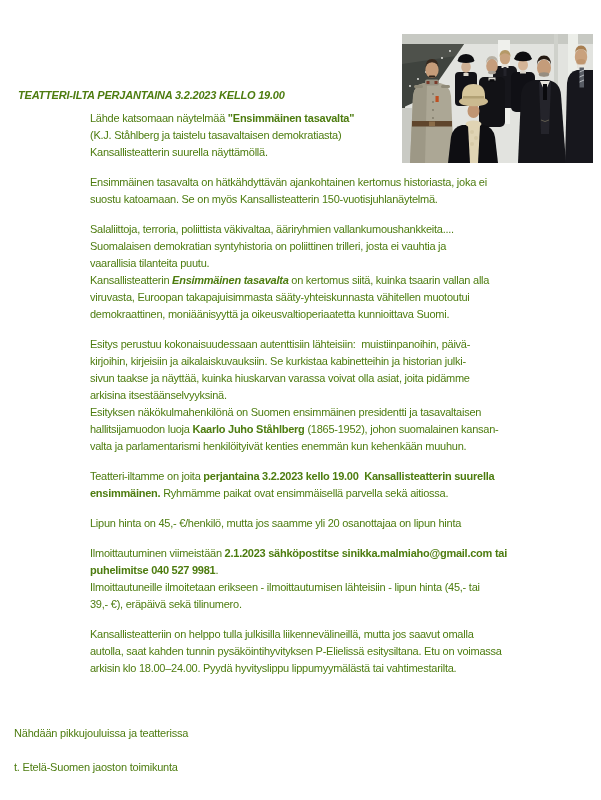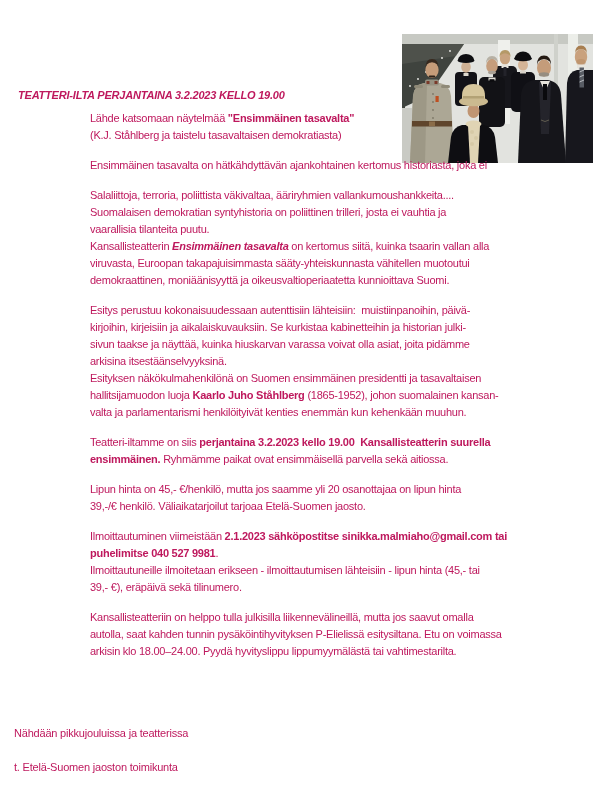--- a/index.html
+++ b/index.html
@@ -1,18 +1,18 @@
 <!DOCTYPE html>
 <html><head>
 <meta charset="utf-8">
 <style>
   html,body{margin:0;padding:0;background:#ffffff;}
   .page{
     position:relative;width:601px;height:800px;background:#ffffff;
-    font-family:"Liberation Sans",sans-serif;color:#be185d;overflow:hidden;
+    font-family:"Liberation Sans",sans-serif;color:#4d7c0f;overflow:hidden;
   }
   .doc-title{
     position:absolute;left:18px;top:89px;
     font-size:11px;font-weight:bold;font-style:italic;
     letter-spacing:-0.2px;white-space:pre;
   }
   .body-text{
     position:absolute;left:90px;top:110px;width:510px;
     font-size:11px;line-height:17px;letter-spacing:-0.25px;
   }
@@ -139,26 +139,26 @@
         <path d="M60,62 q0,-12 11.5,-12 q11.5,0 11.5,12 l0,4 -23,0 z" fill="#d6c69c"></path>
         <ellipse cx="71.5" cy="67.5" rx="14.5" ry="4.8" fill="#cbba90"></ellipse>
         <rect x="61" y="62" width="21" height="2.5" fill="#b3a276"></rect>
       </g>
     </svg>
   </div>
 
   <div class="doc-title">TEATTERI-ILTA PERJANTAINA 3.2.2023 KELLO 19.00</div>
 
   <div class="body-text">
-      <p><span>Lähde katsomaan näytelmää </span><span class="b">"Ensimmäinen tasavalta"</span><br><span>(K.J. Ståhlberg ja taistelu tasavaltaisen demokratiasta)</span><br></p>
-      <p><span>Ensimmäinen tasavalta on hätkähdyttävän ajankohtainen kertomus historiasta, joka ei</span><br></p>
+      <p><span>Lähde katsomaan näytelmää </span><span class="b">"Ensimmäinen tasavalta"</span><br><span>(K.J. Ståhlberg ja taistelu tasavaltaisen demokratiasta)</span><br><span>Kansallisteatterin suurella näyttämöllä.</span></p>
+      <p><span>Ensimmäinen tasavalta on hätkähdyttävän ajankohtainen kertomus historiasta, joka ei</span><br><span>suostu katoamaan. Se on myös Kansallisteatterin 150-vuotisjuhlanäytelmä.</span></p>
       <p><span>Salaliittoja, terroria, poliittista väkivaltaa, ääriryhmien vallankumoushankkeita....</span><br><span>Suomalaisen demokratian syntyhistoria on poliittinen trilleri, josta ei vauhtia ja</span><br><span>vaarallisia tilanteita puutu.</span><br><span>Kansallisteatterin </span><span class="b i">Ensimmäinen tasavalta</span><span> on kertomus siitä, kuinka tsaarin vallan alla</span><br><span>viruvasta, Euroopan takapajuisimmasta sääty-yhteiskunnasta vähitellen muotoutui</span><br><span>demokraattinen, moniäänisyyttä ja oikeusvaltioperiaatetta kunnioittava Suomi.</span></p>
       <p><span>Esitys perustuu kokonaisuudessaan autenttisiin lähteisiin:  muistiinpanoihin, päivä-</span><br><span>kirjoihin, kirjeisiin ja aikalaiskuvauksiin. Se kurkistaa kabinetteihin ja historian julki-</span><br><span>sivun taakse ja näyttää, kuinka hiuskarvan varassa voivat olla asiat, joita pidämme</span><br><span>arkisina itsestäänselvyyksinä.</span><br><span>Esityksen näkökulmahenkilönä on Suomen ensimmäinen presidentti ja tasavaltaisen</span><br><span>hallitsijamuodon luoja </span><span class="b">Kaarlo Juho Ståhlberg</span><span> (1865-1952), johon suomalainen kansan-</span><br><span>valta ja parlamentarismi henkilöityivät kenties enemmän kun kehenkään muuhun.</span></p>
-      <p><span>Teatteri-iltamme on siis </span><span class="b">perjantaina 3.2.2023 kello 19.00  Kansallisteatterin suurella</span><br><span class="b">ensimmäinen.</span><span> Ryhmämme paikat ovat ensimmäisellä parvella sekä aitiossa.</span></p>
-      <p><span>Lipun hinta on 45,- €/henkilö, mutta jos saamme yli 20 osanottajaa on lipun hinta</span><br><span>39,-/€ henkilö. Väliaikatarjoilut tarjoaa Etelä-Suomen jaosto.</span></p>
+      <p><span>Teatteri-iltamme on joita </span><span class="b">perjantaina 3.2.2023 kello 19.00  Kansallisteatterin suurella</span><br><span class="b">ensimmäinen.</span><span> Ryhmämme paikat ovat ensimmäisellä parvella sekä aitiossa.</span></p>
+      <p><span>Lipun hinta on 45,- €/henkilö, mutta jos saamme yli 20 osanottajaa on lipun hinta</span><br></p>
       <p><span>Ilmoittautuminen viimeistään </span><span class="b">2.1.2023 sähköpostitse sinikka.malmiaho@gmail.com tai</span><br><span class="b">puhelimitse 040 527 9981</span><span>.</span><br><span>Ilmoittautuneille ilmoitetaan erikseen - ilmoittautumisen lähteisiin - lipun hinta (45,- tai</span><br><span>39,- €), eräpäivä sekä tilinumero.</span></p>
       <p><span>Kansallisteatteriin on helppo tulla julkisilla liikennevälineillä, mutta jos saavut omalla</span><br><span>autolla, saat kahden tunnin pysäköintihyvityksen P-Elielissä esitysiltana. Etu on voimassa</span><br><span>arkisin klo 18.00–24.00. Pyydä hyvityslippu lippumyymälästä tai vahtimestarilta.</span></p>
     </div>
 
   <div class="footer-line footer-1">Nähdään pikkujouluissa ja teatterissa</div>
   <div class="footer-line footer-2">t. Etelä-Suomen jaoston toimikunta</div>
 
 </div>
 
 </body></html>

